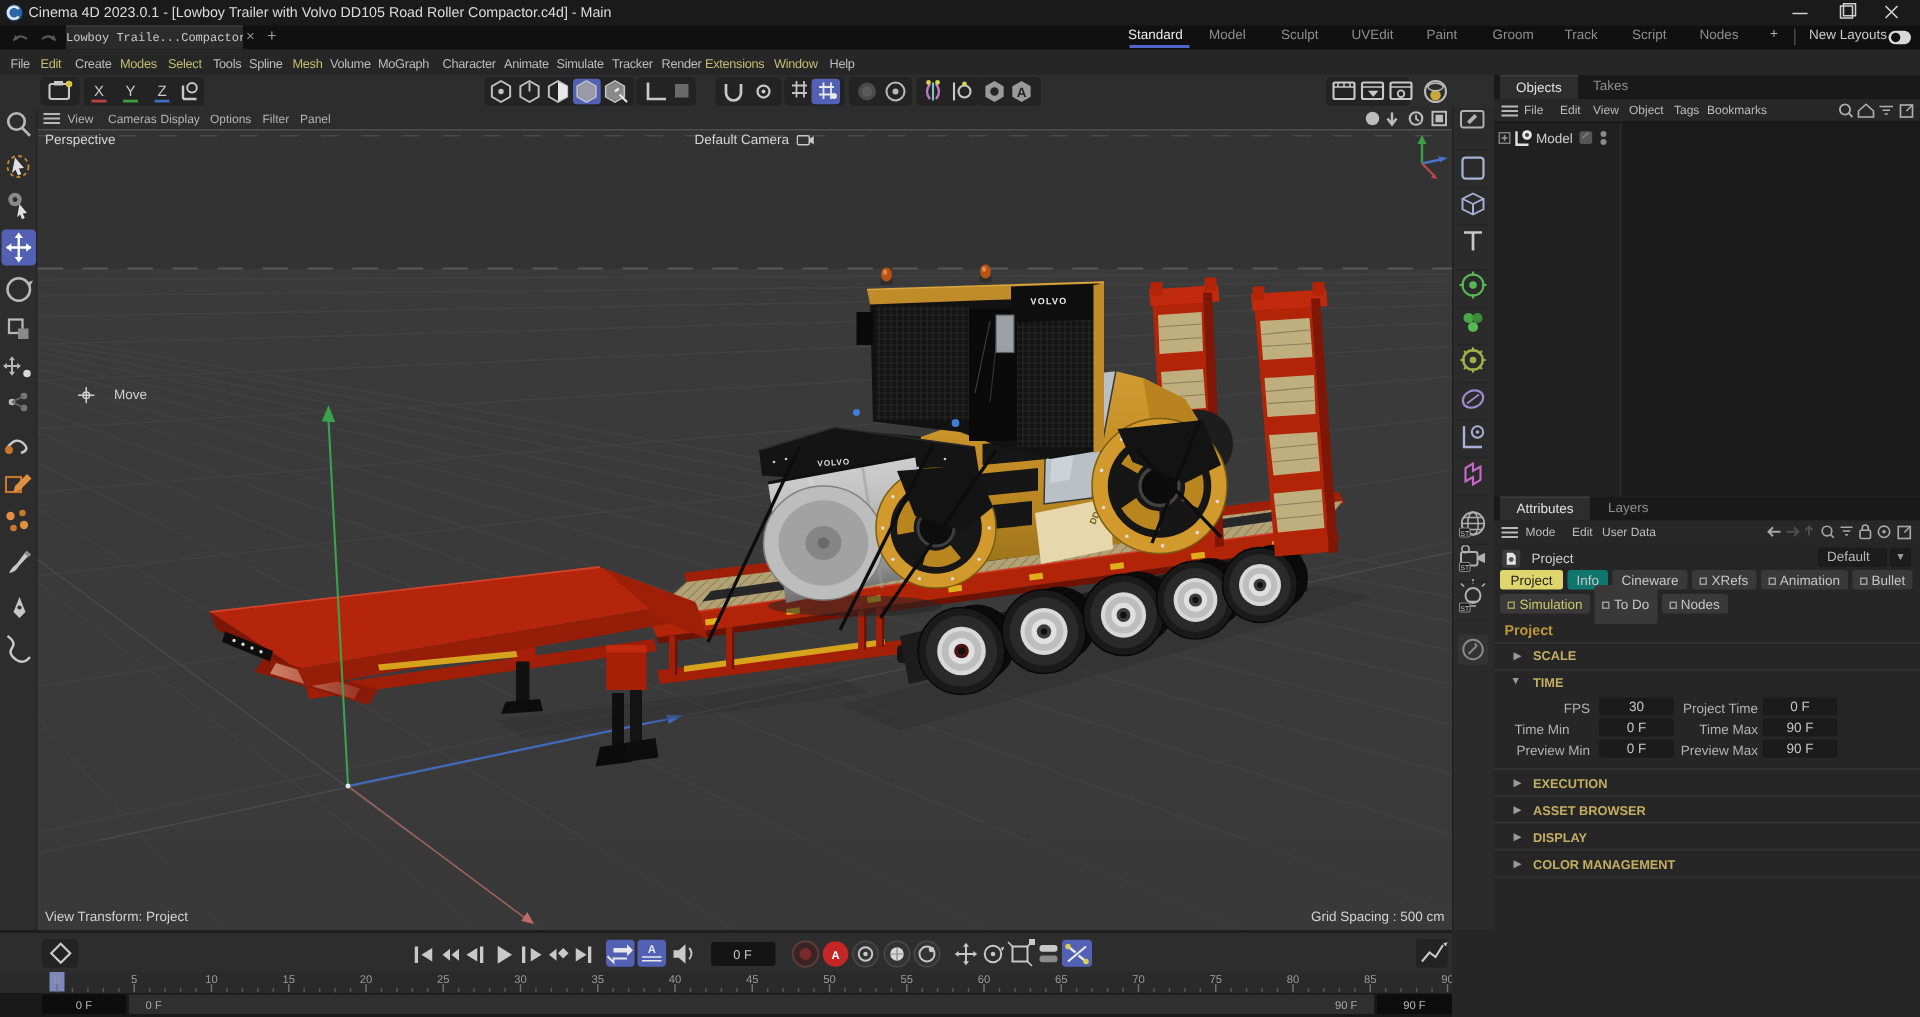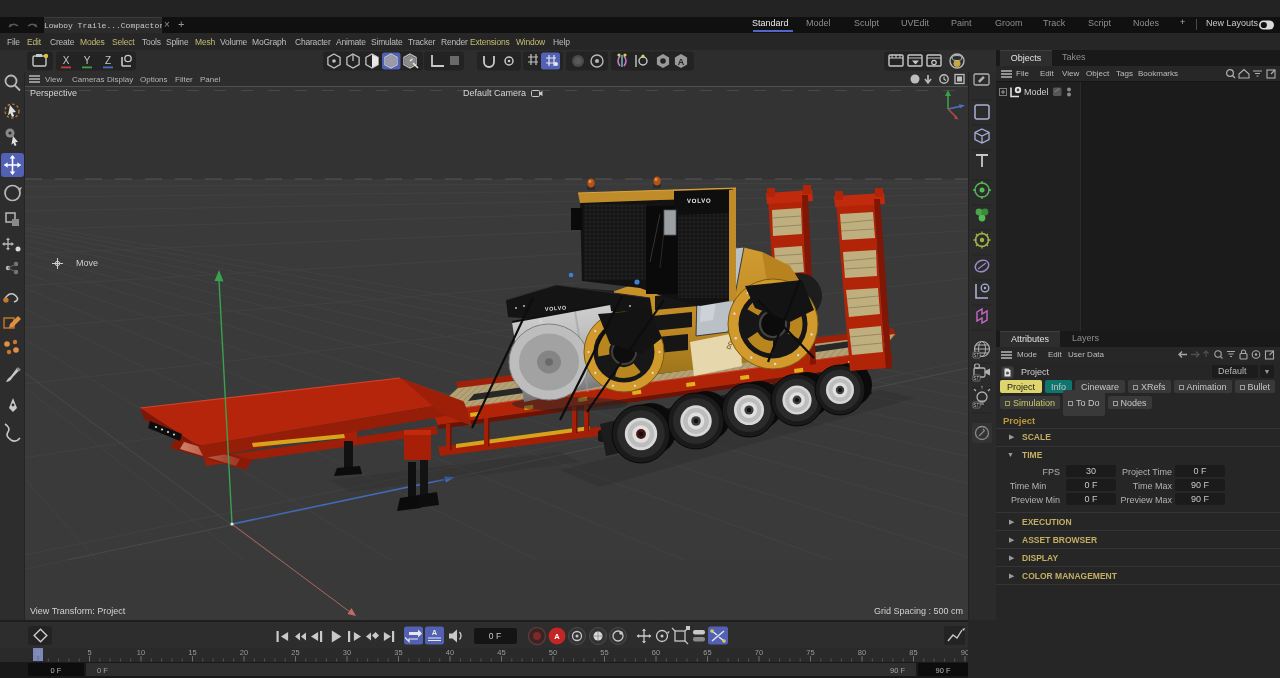--- a/index.html
+++ b/index.html
@@ -7,20 +7,34 @@
     font-family:"Liberation Sans", sans-serif; }
   .abs { position:absolute; }
   #app { position:relative; width:1280px; height:678px; background:#232323; }
   .row { display:flex; align-items:center; }
   .sq { display:inline-block; width:5px; height:5px; border:1px solid #9a9a9a; margin-right:3px; }
 </style>
 </head>
 <body>
 <div id="app">
 
+  <div class="abs" style="left:0;top:0;width:1280px;height:17px;background:#1a1a1a;">
+    <svg class="abs" style="left:3px;top:2px" width="13" height="13" viewBox="0 0 13 13">
+      <circle cx="6.5" cy="6.5" r="6" fill="#1b3350"></circle>
+      <circle cx="6.5" cy="6.5" r="5.2" fill="#2a66a8"></circle>
+      <path d="M9.5 4 A4 4 0 1 0 9.5 9" fill="none" stroke="#dfe8f2" stroke-width="1.8"></path>
+    </svg>
+    <div class="abs" style="left:19px;top:3px;font-size:9.5px;color:#dcdcdc;">Cinema 4D 2023.0.1 - [Lowboy Trailer with Volvo DD105 Road Roller Compactor.c4d] - Main</div>
+    <svg class="abs" style="left:1185px;top:0" width="95" height="17" viewBox="0 0 95 17">
+      <line x1="10" y1="9" x2="20" y2="9" stroke="#cfcfcf" stroke-width="1"></line>
+      <rect x="42" y="4" width="8" height="8" fill="none" stroke="#cfcfcf" stroke-width="1"></rect>
+      <rect x="44" y="2.5" width="8" height="8" fill="none" stroke="#cfcfcf" stroke-width="1"></rect>
+      <path d="M72 4 L80 12 M80 4 L72 12" stroke="#cfcfcf" stroke-width="1.1"></path>
+    </svg>
+  </div>
 
   <div class="abs" style="left:0;top:17px;width:1280px;height:16px;background:#101010;">
     <svg class="abs" style="left:6px;top:2px" width="34" height="12" viewBox="0 0 34 12">
       <path d="M3 8 Q7 3 12 7" fill="none" stroke="#5a5a5a" stroke-width="1.4"></path>
       <path d="M3 8 l3.5 -1 l-2.5 -2.6 z" fill="#5a5a5a"></path>
       <path d="M31 8 Q27 3 22 7" fill="none" stroke="#5a5a5a" stroke-width="1.4"></path>
       <path d="M31 8 l-3.5 -1 l2.5 -2.6 z" fill="#5a5a5a"></path>
     </svg>
     <div class="abs" style="left:44px;top:0;width:118px;height:16px;background:#2b2b2b;border-top:1px solid #3c3c3c;color:#c9c9c9;font-size:8px;line-height:15px;text-align:center;white-space:nowrap;overflow:hidden;font-family:Liberation Mono, monospace;">Lowboy Traile...Compactor.c4d</div>
     <div class="abs" style="left:164px;top:2px;color:#8f8f8f;font-size:10px;">×</div>

